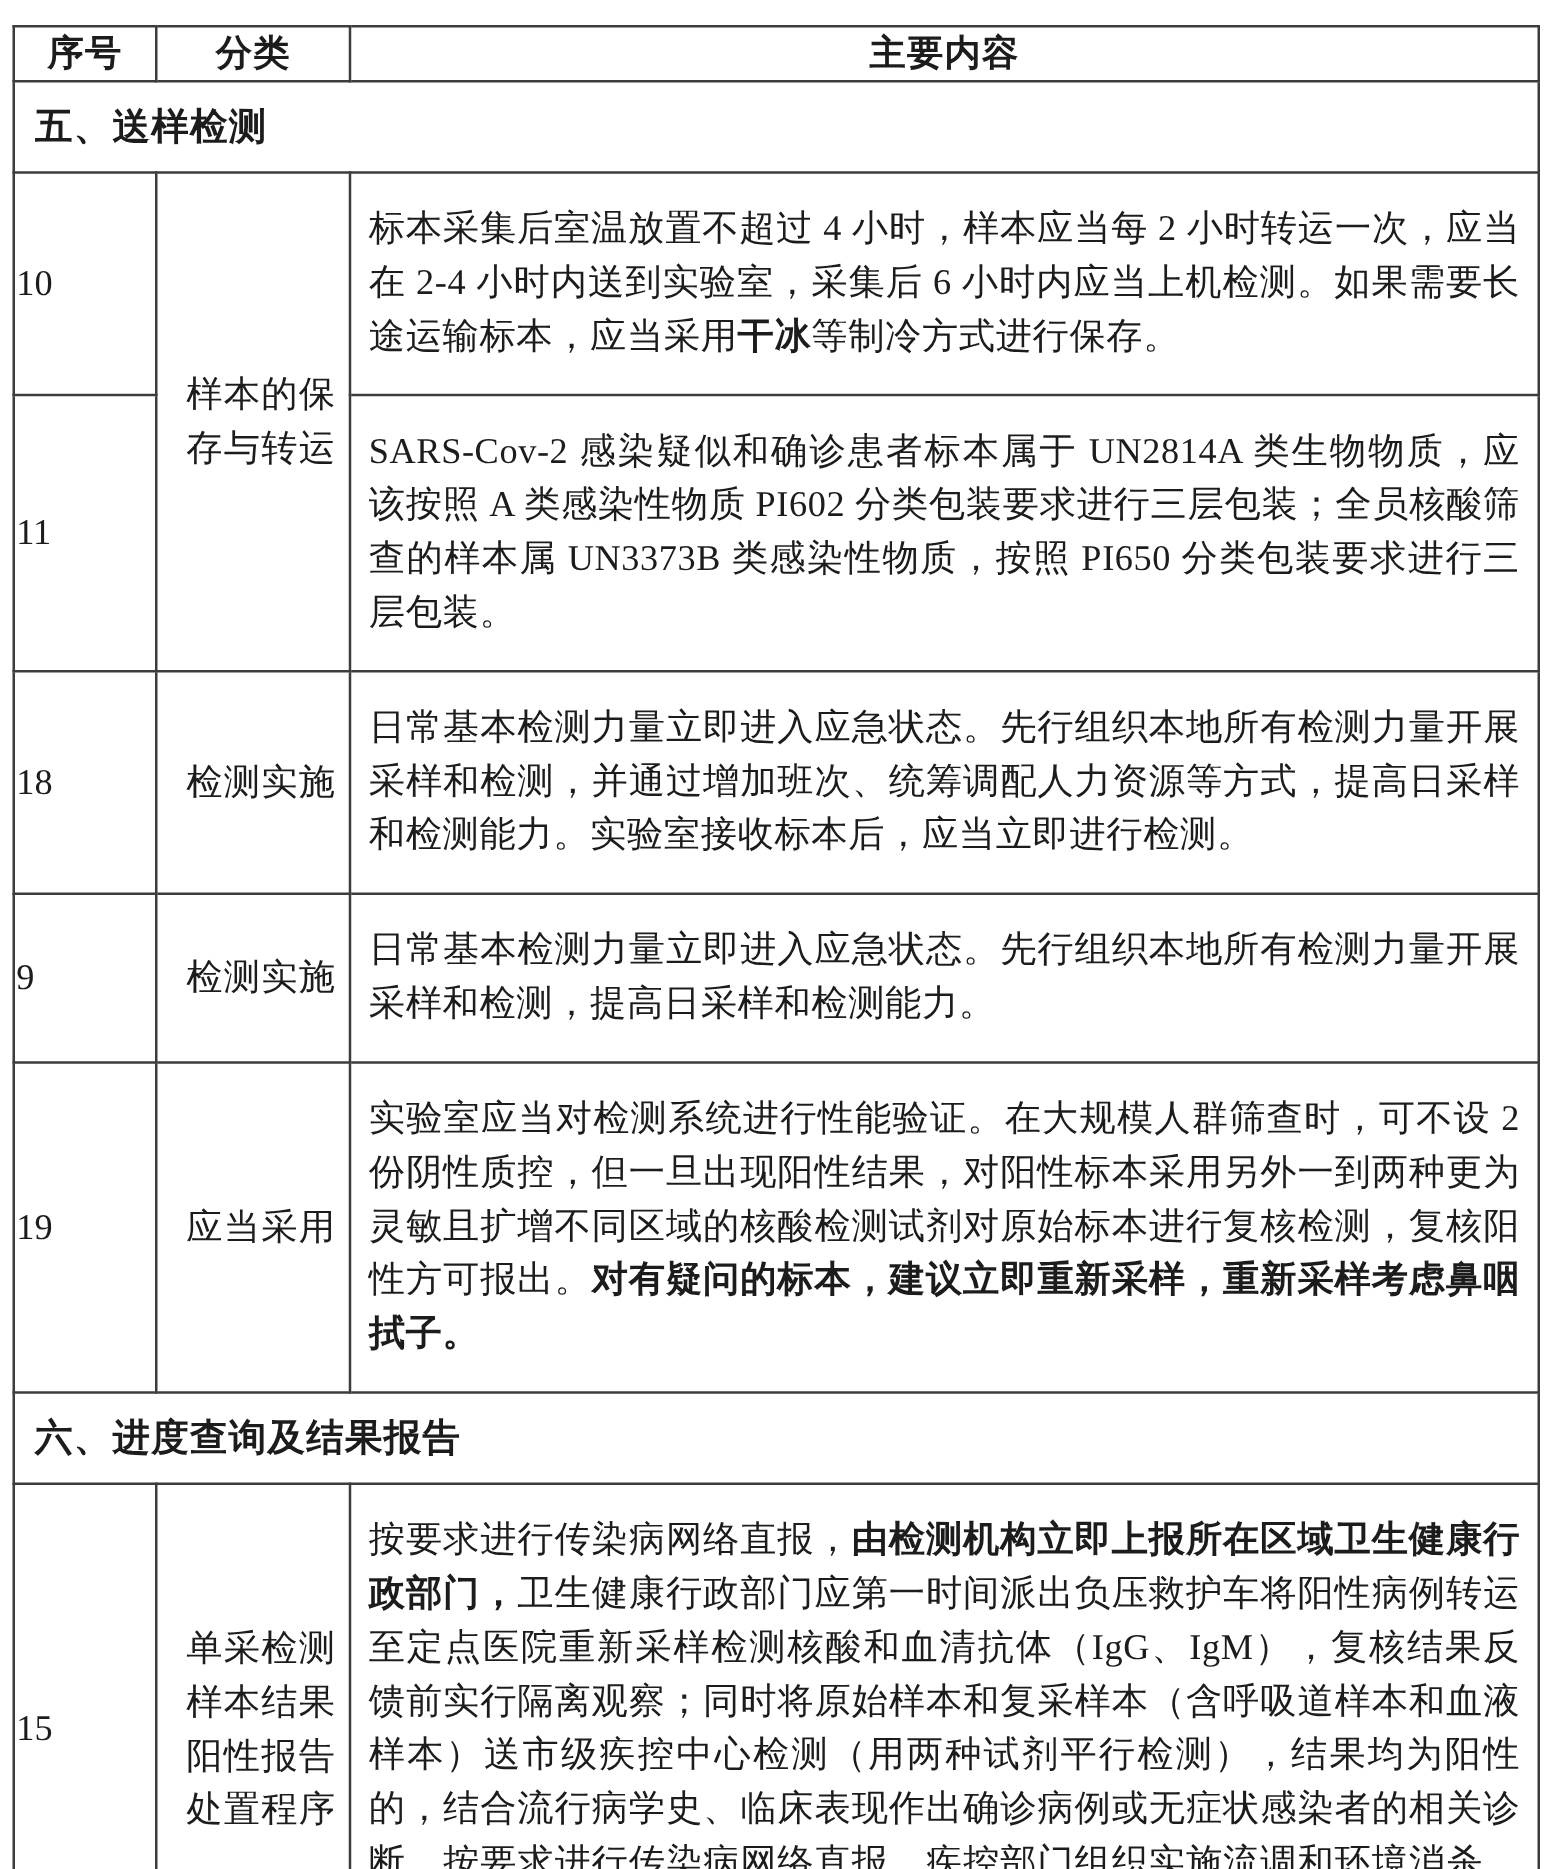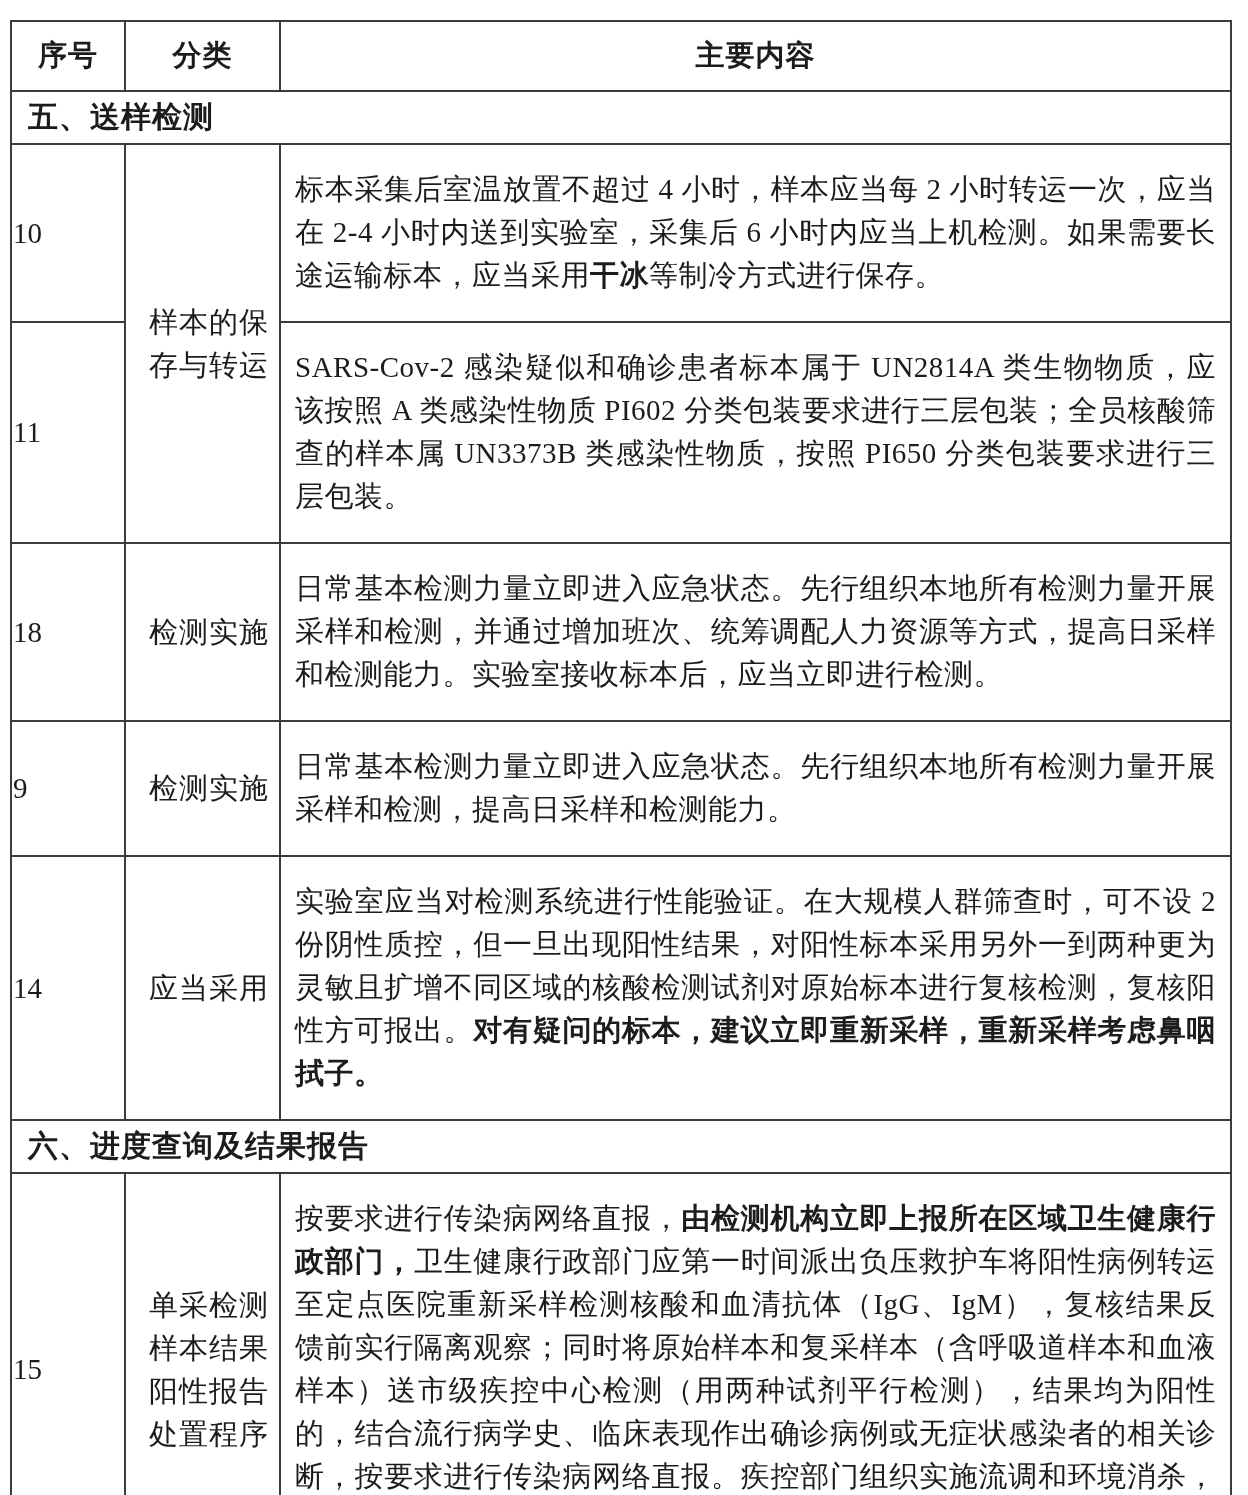--- a/index.html
+++ b/index.html
@@ -20,28 +20,28 @@
   }
   table.protocol th,
   table.protocol td {
     border: 2px solid #3c3c3c;
     vertical-align: middle;
     box-sizing: border-box;
   }
   th.col-header {
     font-weight: bold;
     font-size: 29px;
-    padding: 14px 4px;
+    padding: 1px 4px;
     text-align: center;
     letter-spacing: 1px;
   }
   td.section-cell {
     font-weight: bold;
     font-size: 30px;
-    padding: 5px 16px;
+    padding: 15px 16px;
     text-align: left;
     letter-spacing: 1px;
   }
   td.serial {
     font-size: 29px;
   }
   td.category {
     text-align: right;
     font-size: 29px;
     line-height: 43px;
@@ -94,21 +94,21 @@
           <td class="serial">18</td>
           <td class="category">检测实施</td>
           <td class="content"><span class="run">日常基本检测力量立即进入应急状态。先行组织本地所有检测力量开展采样和检测，并通过增加班次、统筹调配人力资源等方式，提高日采样和检测能力。实验室接收标本后，应当立即进行检测。</span></td>
         </tr>
         <tr>
           <td class="serial">9</td>
           <td class="category">检测实施</td>
           <td class="content"><span class="run">日常基本检测力量立即进入应急状态。先行组织本地所有检测力量开展采样和检测，提高日采样和检测能力。</span></td>
         </tr>
         <tr>
-          <td class="serial">14</td>
+          <td class="serial">19</td>
           <td class="category">应当采用</td>
           <td class="content"><span class="run">实验室应当对检测系统进行性能验证。在大规模人群筛查时，可不设 2 份阴性质控，但一旦出现阳性结果，对阳性标本采用另外一到两种更为灵敏且扩增不同区域的核酸检测试剂对原始标本进行复核检测，复核阳性方可报出。</span><span class="run b">对有疑问的标本，建议立即重新采样，重新采样考虑鼻咽拭子。</span></td>
         </tr>
         <tr>
           <td colspan="3" class="section-cell">六、进度查询及结果报告</td>
         </tr>
         <tr>
           <td class="serial">15</td>
           <td class="category">单采检测样本结果阳性报告处置程序</td>
           <td class="content"><span class="run">按要求进行传染病网络直报，</span><span class="run b">由检测机构立即上报所在区域卫生健康行政部门，</span><span class="run">卫生健康行政部门应第一时间派出负压救护车将阳性病例转运至定点医院重新采样检测核酸和血清抗体（IgG、IgM），复核结果反馈前实行隔离观察；同时将原始样本和复采样本（含呼吸道样本和血液样本）送市级疾控中心检测（用两种试剂平行检测），结果均为阳性的，结合流行病学史、临床表现作出确诊病例或无症状感染者的相关诊断，按要求进行传染病网络直报。疾控部门组织实施流调和环境消杀，对相关密接人员进行隔离观察。</span></td>

